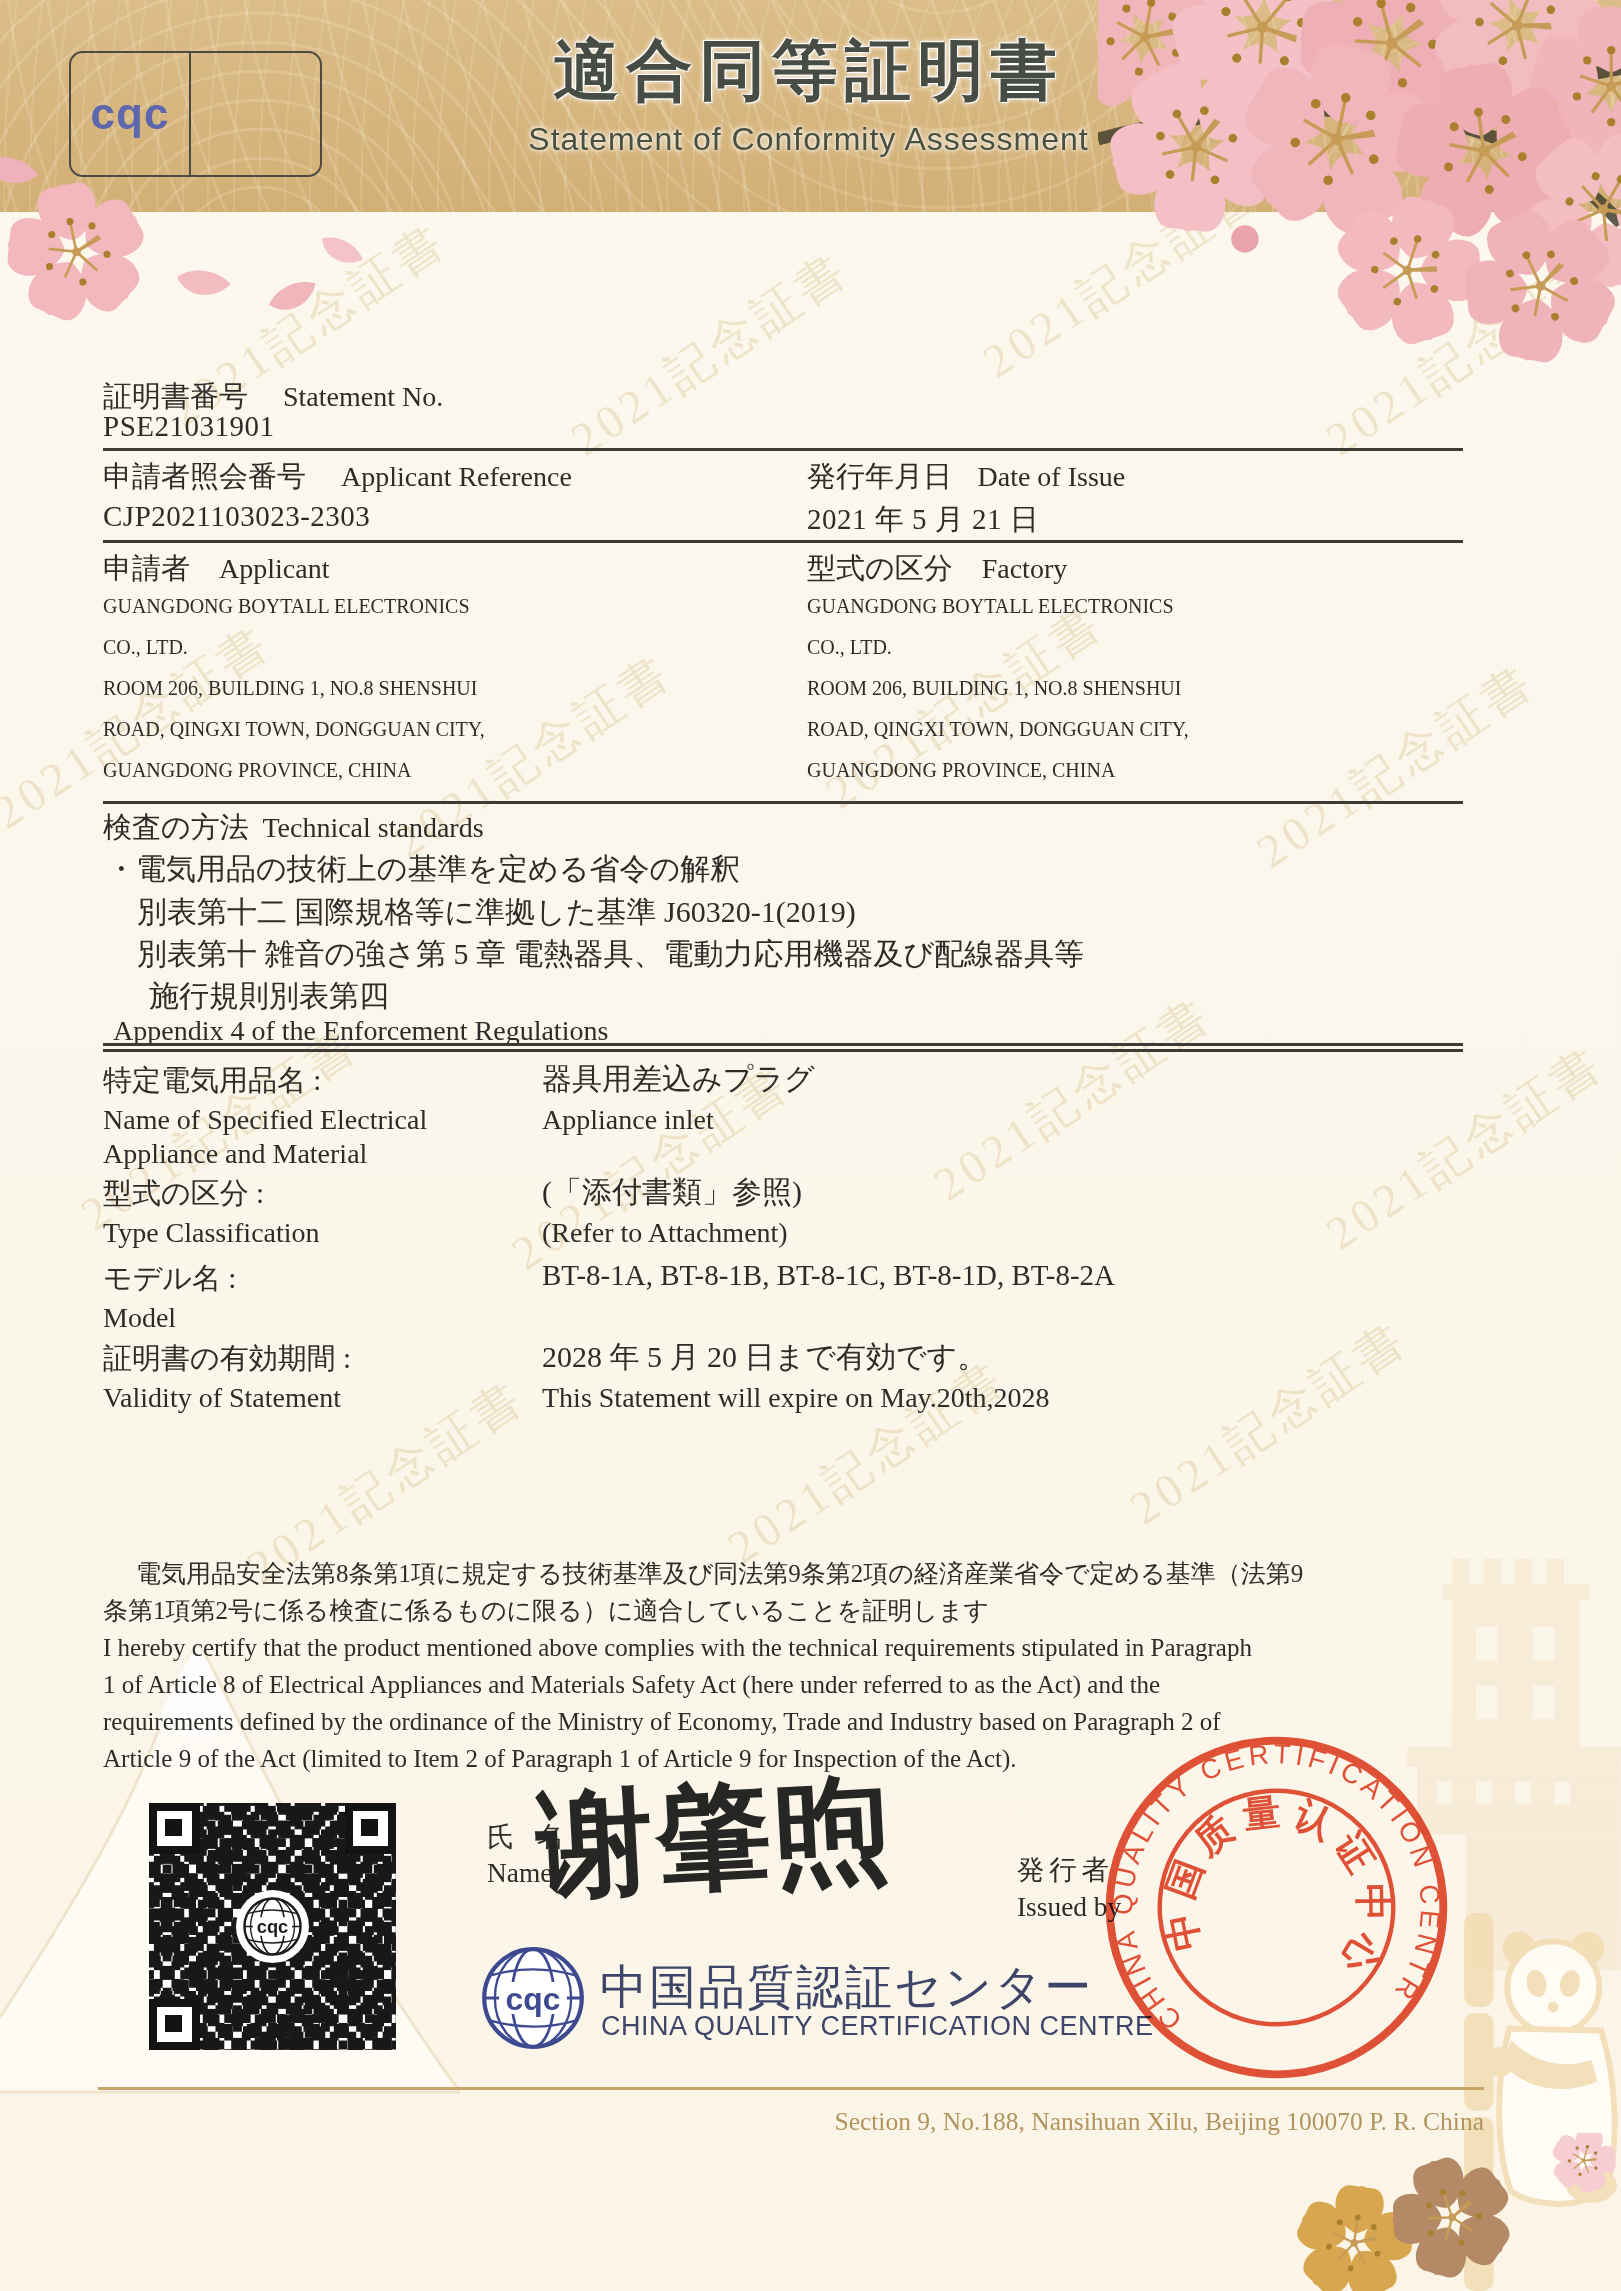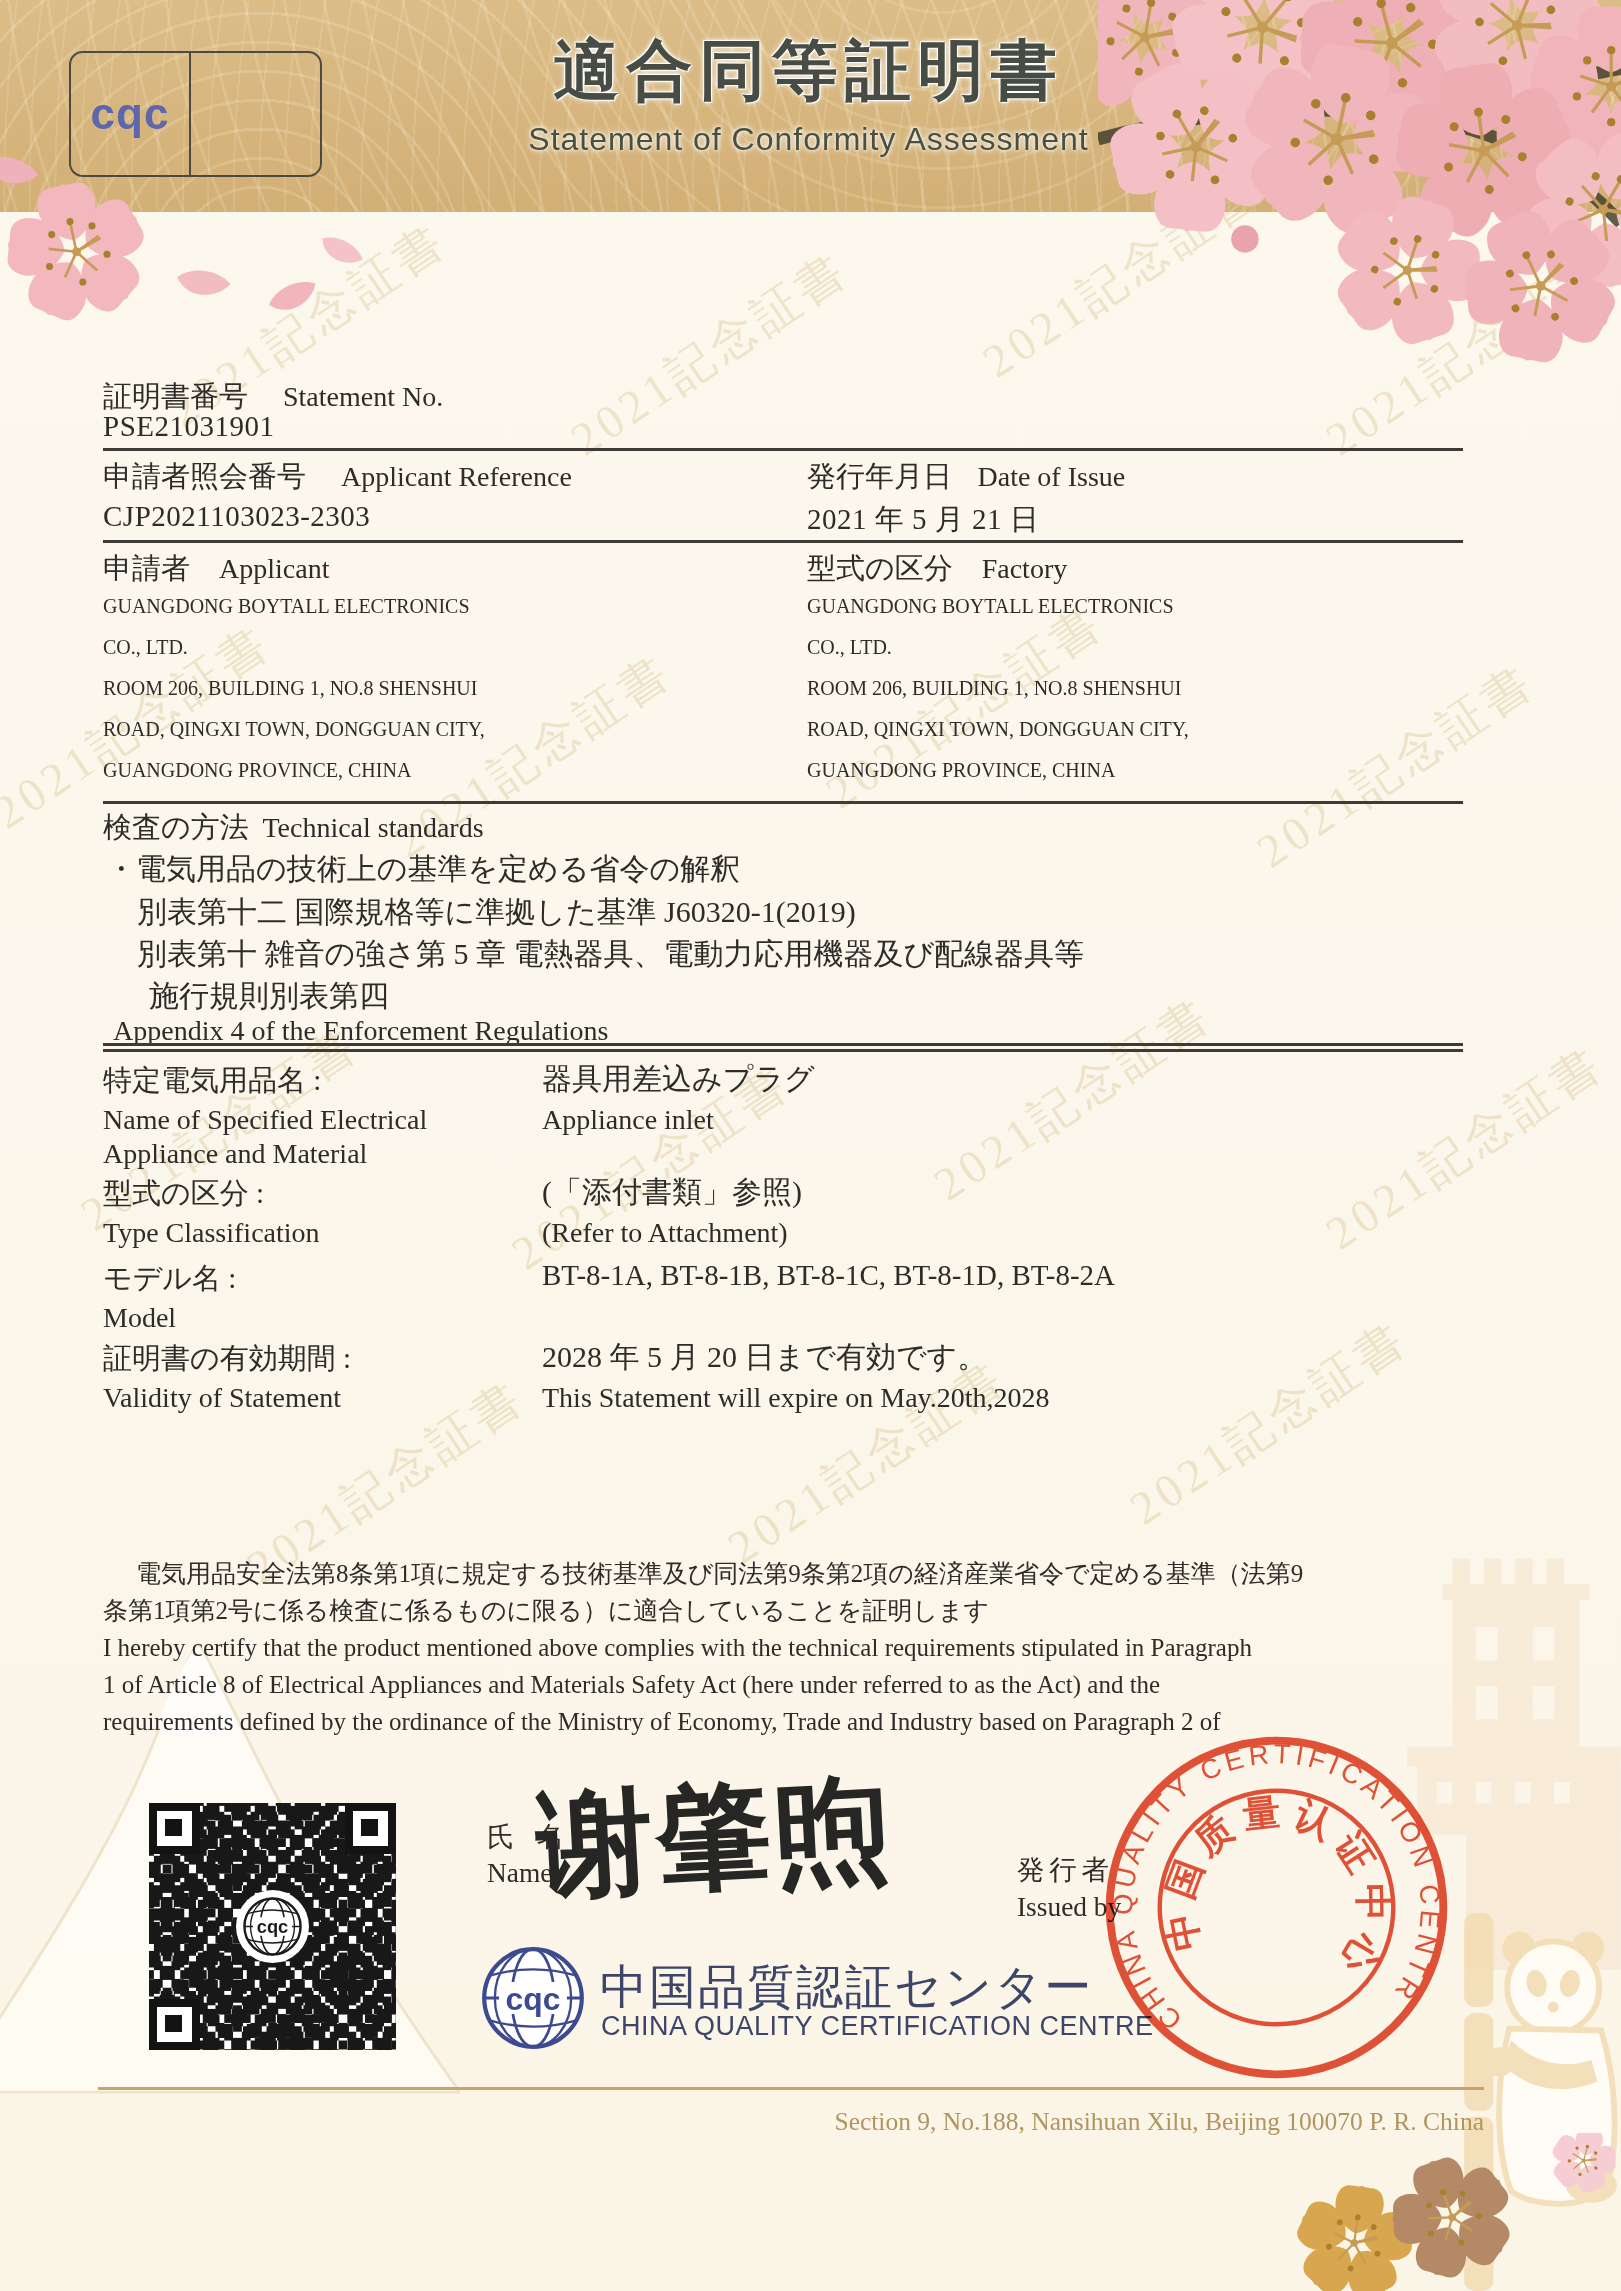--- a/index.html
+++ b/index.html
@@ -310,20 +310,21 @@
   <div class="kv-v" style="top:1337px;font-size:30px">2028 年 5 月 20 日まで有効です。</div>
   <div class="kv-l en" style="top:1382px">Validity of Statement</div>
   <div class="kv-v en" style="top:1382px">This Statement will expire on May.20th,2028</div>
 
   <div class="cert">
     <div class="indent1">電気用品安全法第8条第1項に規定する技術基準及び同法第9条第2項の経済産業省令で定める基準（法第9</div>
     <div>条第1項第2号に係る検査に係るものに限る）に適合していることを証明します</div>
     <div>I hereby certify that the product mentioned above complies with the technical requirements stipulated in Paragraph</div>
     <div>1 of Article 8 of Electrical Appliances and Materials Safety Act (here under referred to as the Act) and the</div>
     <div>requirements defined by the ordinance of the Ministry of Economy, Trade and Industry based on Paragraph 2 of</div>
+    <div>Article 9 of the Act (limited to Item 2 of Paragraph 1 of Article 9 for Inspection of the Act).</div>
   </div>
 
   <div class="qr">
     <div class="finder" style="left:0;top:0"></div>
     <div class="finder" style="right:0;top:0"></div>
     <div class="finder" style="left:0;bottom:0"></div>
     <div class="qr-center">
       <svg width="61" height="61" style="color:#1c1c1c" viewBox="0 0 62 62">
           <use href="#globe" width="62" height="62"></use>
         </svg>

